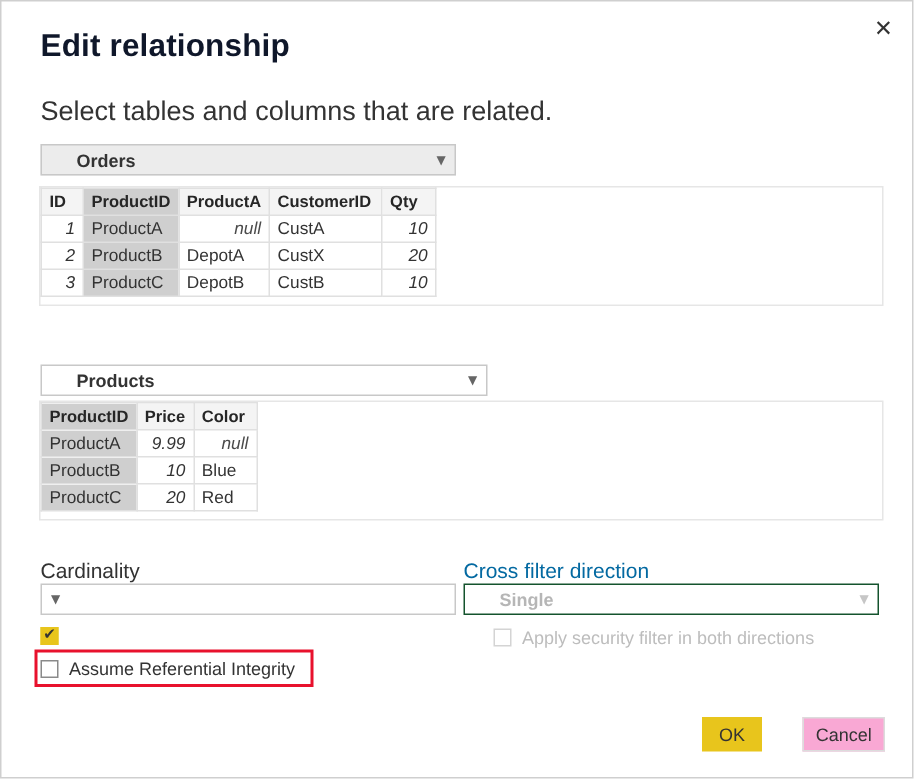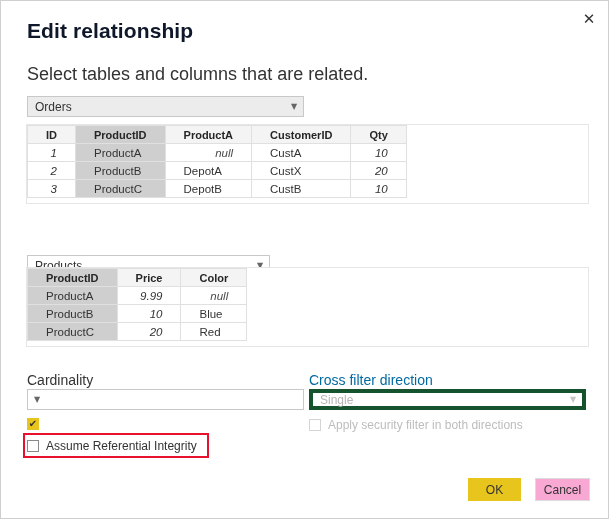--- a/index.html
+++ b/index.html
@@ -66,47 +66,48 @@
     height: 21px;
     background: #ececec;
     border: 1px solid #c8c8c8;
     display: flex;
     align-items: center;
     cursor: pointer;
     font-size: 12px;
     color: #333333;
   }
   .combo .combo-text {
-    padding-left: 7px;
+    padding-left: 23px;
     flex: 1;
     overflow: hidden;
     white-space: nowrap;
+    font-weight: bold;
   }
   .combo .caret {
     width: 18px;
     text-align: center;
     font-size: 8px;
     color: #666666;
     font-family: "DejaVu Sans", sans-serif;
     line-height: 1;
   }
   .combo.plain {
     background: #ffffff;
     border: 1px solid #c8c8c8;
   }
   .combo.disabled {
     background: #ffffff;
-    border: 4px solid #14532d;
+    border: 1px solid #14532d;
     color: #b6b6b6;
     cursor: default;
   }
   .combo.disabled .caret { color: #c6c6c6; }
 
   #combo-orders   { left: 26px; top: 95px;  width: 277px; }
-  #combo-products { left: 26px; top: 254px; width: 243px; }
+  #combo-products { left: 26px; top: 242px; width: 298px; }
 
   
   .preview-panel {
     position: absolute;
     box-sizing: border-box;
     border: 1px solid #e6e6e6;
     background: #ffffff;
   }
   #panel-orders   { left: 25px; top: 123px; width: 563px; height: 80px; }
   #panel-products { left: 25px; top: 266px; width: 563px; height: 80px; }
@@ -114,21 +115,21 @@
   table.grid {
     border-collapse: collapse;
     font-size: 11.5px;
     color: #333333;
     table-layout: fixed;
   }
   table.grid th,
   table.grid td {
     border: 1px solid #e0e0e0;
     height: 18px;
-    padding: 0 18px;
+    padding: 0 5px;
     box-sizing: border-box;
     white-space: nowrap;
     overflow: hidden;
     font-weight: normal;
   }
   table.grid th {
     background: #f4f4f4;
     font-weight: bold;
     text-align: left;
     color: #262626;
@@ -162,21 +163,21 @@
   #combo-crossfilter { left: 308px; top: 388px; width: 277px; }
 
   .checkrow {
     position: absolute;
     display: flex;
     align-items: center;
     font-size: 12px;
     color: #333333;
     cursor: pointer;
   }
-  .checkrow.disabled { color: #bdbdbd; cursor: default; }
+  .checkrow.disabled { color: #bdbdbd; cursor: default; margin-left: 20px; }
 
   .cbox {
     width: 12px;
     height: 12px;
     box-sizing: border-box;
     border: 1px solid #8a8a8a;
     background: #ffffff;
     margin-right: 7px;
     flex: none;
     display: flex;
@@ -218,21 +219,21 @@
     display: flex;
     align-items: center;
     justify-content: center;
     cursor: pointer;
     color: #333333;
     border: 1px solid transparent;
   }
   #btn-ok {
     left: 467px;
     top: 477px;
-    width: 53px;
+    width: 40px;
     background: #e8c51c;
   }
   #btn-cancel {
     left: 534px;
     top: 477px;
     width: 55px;
     background: #f9a8d4;
     border-color: #dcdcdc;
   }
 </style>

